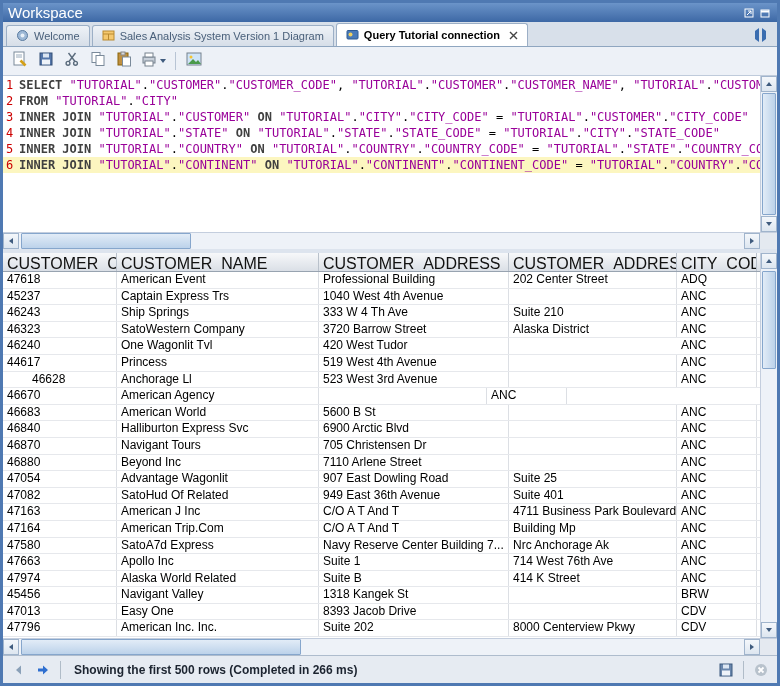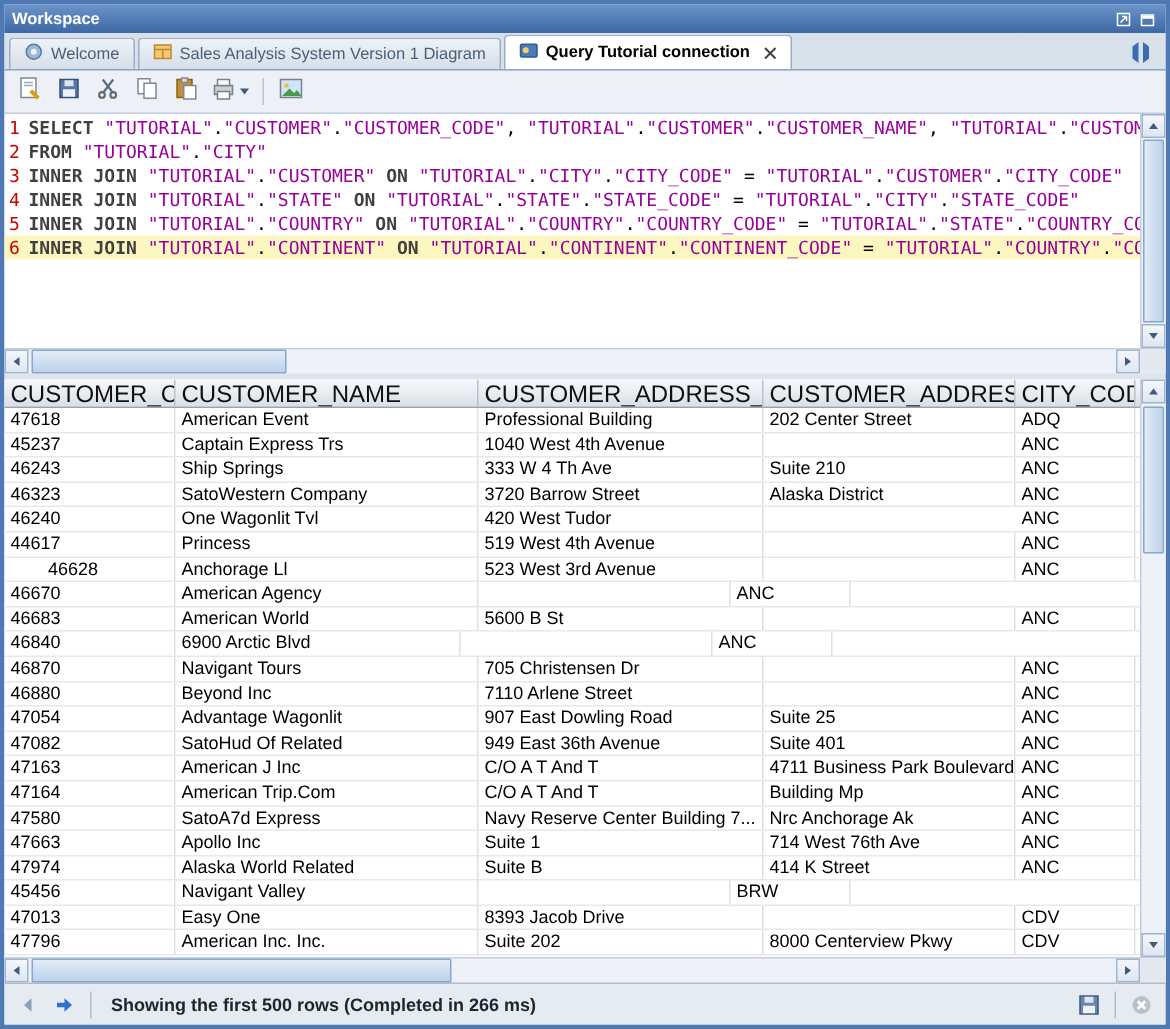--- a/index.html
+++ b/index.html
@@ -2,21 +2,21 @@
 <html><head>
 <meta charset="utf-8">
 <style>
   *{box-sizing:border-box;margin:0;padding:0}
   html,body{width:780px;height:686px}
   body{font-family:"Liberation Sans","DejaVu Sans",sans-serif;background:#fff;overflow:hidden}
   .window{width:780px;height:686px;border:3px solid #4f79b2;background:#e9eef5;display:flex;flex-direction:column}
 
   
   .titlebar{height:19px;flex:0 0 19px;background:linear-gradient(to bottom,#6b94c9,#3d68a5);display:flex;align-items:center;padding:0 5px;color:#fff}
-  .titlebar .title{font-size:11px;font-weight:bold;flex:1}
+  .titlebar .title{font-size:15px;font-weight:normal;flex:1}
   .tb-ico{width:14px;height:14px;display:flex;align-items:center;justify-content:center;margin-left:2px;cursor:pointer}
 
   
   .tabbar{height:25px;flex:0 0 25px;background:#d8e0ea;display:flex;align-items:flex-end;padding:2px 26px 0 3px;border-bottom:1px solid #8fa6c0;position:relative}
   .tab{height:21px;display:flex;align-items:center;gap:5px;padding:0 9px;font-size:11px;color:#4a607a;background:linear-gradient(#eef2f7,#d6dee8);border:1px solid #9cafc6;border-bottom:none;border-radius:3px 3px 0 0;margin-right:2px;cursor:pointer;white-space:nowrap}
   .tab.active{background:#fff;color:#000;font-weight:bold;height:23px}
   .tab-close{display:flex;align-items:center;margin-left:4px}
   .tabnav{position:absolute;right:4px;bottom:4px;display:flex;gap:3px}
   .tabnav span{width:11px;height:14px;display:flex;align-items:center;justify-content:center;cursor:pointer}
 
@@ -309,20 +309,21 @@
             </div>
             <div class="grid-row">
               <div class="g-cell" style="flex: 0 0 114px;">46683</div>
               <div class="g-cell" style="flex: 0 0 202px;">American World</div>
               <div class="g-cell" style="flex: 0 0 190px;">5600 B St</div>
               <div class="g-cell" style="flex: 0 0 168px;"></div>
               <div class="g-cell" style="flex: 0 0 80px;">ANC</div>
             </div>
             <div class="grid-row">
               <div class="g-cell" style="flex: 0 0 114px;">46840</div>
+              <div class="g-cell" style="flex: 0 0 202px;">Halliburton Express Svc</div>
               <div class="g-cell" style="flex: 0 0 190px;">6900 Arctic Blvd</div>
               <div class="g-cell" style="flex: 0 0 168px;"></div>
               <div class="g-cell" style="flex: 0 0 80px;">ANC</div>
             </div>
             <div class="grid-row">
               <div class="g-cell" style="flex: 0 0 114px;">46870</div>
               <div class="g-cell" style="flex: 0 0 202px;">Navigant Tours</div>
               <div class="g-cell" style="flex: 0 0 190px;">705 Christensen Dr</div>
               <div class="g-cell" style="flex: 0 0 168px;"></div>
               <div class="g-cell" style="flex: 0 0 80px;">ANC</div>
@@ -379,20 +380,21 @@
             <div class="grid-row">
               <div class="g-cell" style="flex: 0 0 114px;">47974</div>
               <div class="g-cell" style="flex: 0 0 202px;">Alaska World Related</div>
               <div class="g-cell" style="flex: 0 0 190px;">Suite B</div>
               <div class="g-cell" style="flex: 0 0 168px;">414 K Street</div>
               <div class="g-cell" style="flex: 0 0 80px;">ANC</div>
             </div>
             <div class="grid-row">
               <div class="g-cell" style="flex: 0 0 114px;">45456</div>
               <div class="g-cell" style="flex: 0 0 202px;">Navigant Valley</div>
+              <div class="g-cell" style="flex: 0 0 190px;">1318 Kangek St</div>
               <div class="g-cell" style="flex: 0 0 168px;"></div>
               <div class="g-cell" style="flex: 0 0 80px;">BRW</div>
             </div>
             <div class="grid-row">
               <div class="g-cell" style="flex: 0 0 114px;">47013</div>
               <div class="g-cell" style="flex: 0 0 202px;">Easy One</div>
               <div class="g-cell" style="flex: 0 0 190px;">8393 Jacob Drive</div>
               <div class="g-cell" style="flex: 0 0 168px;"></div>
               <div class="g-cell" style="flex: 0 0 80px;">CDV</div>
             </div>

